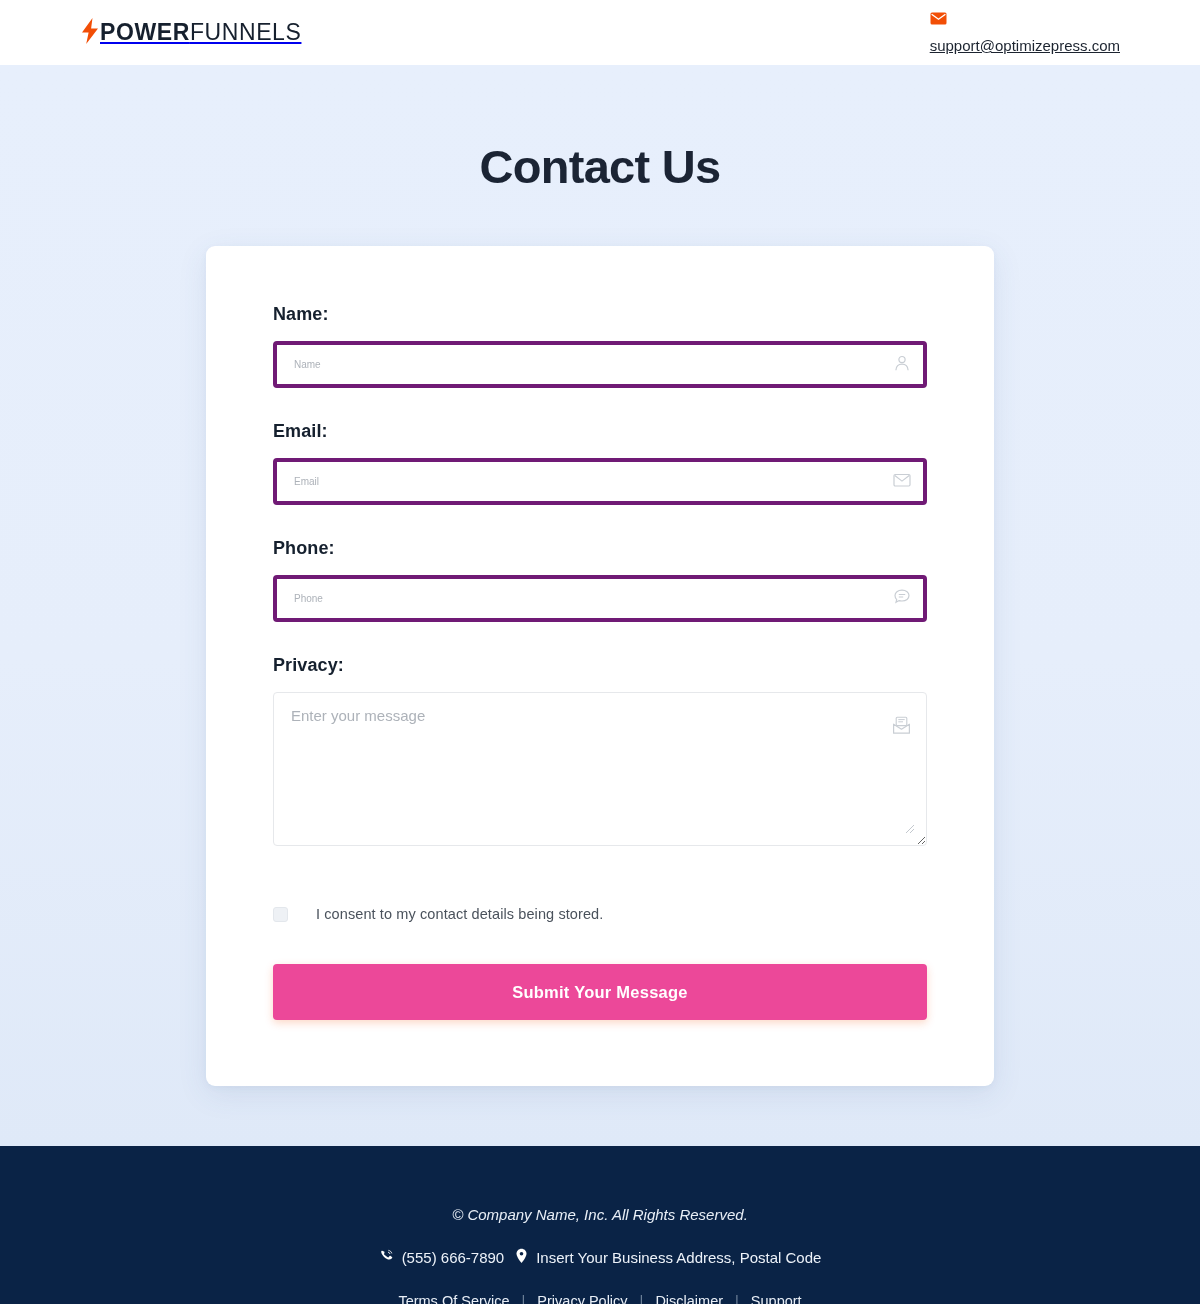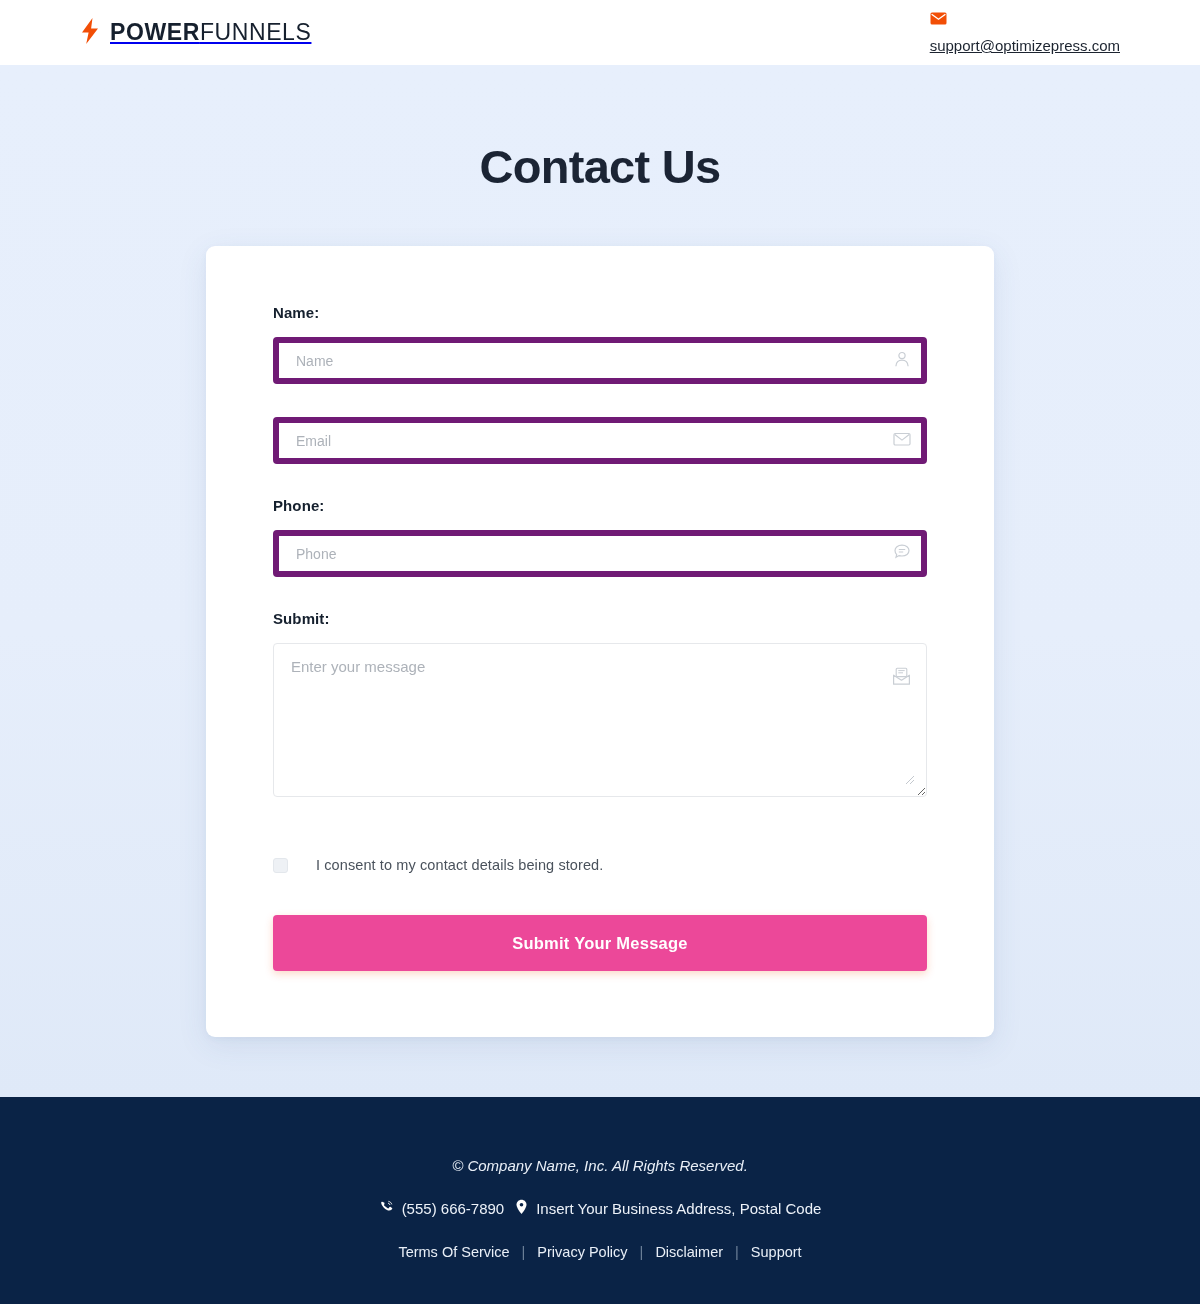--- a/index.html
+++ b/index.html
@@ -13,21 +13,21 @@
   
   .site-header {
     height: 65px;
     background: #ffffff;
     display: flex;
     align-items: center;
     justify-content: space-between;
     padding: 0 80px 0 80px;
     flex: 0 0 65px;
   }
-  .brand { display: flex; align-items: center; gap: 10px; }
+  .brand { display: flex; align-items: center; }
   .bolt-icon { display: block; }
   .brand-text {
     font-size: 23px;
     letter-spacing: 0.6px;
     color: #16202e;
     line-height: 1;
     white-space: nowrap;
   }
   .brand-text .b1 { font-weight: 800; }
   .brand-text .b2 { font-weight: 500; }
@@ -63,35 +63,35 @@
     background: #ffffff;
     border-radius: 9px;
     box-shadow: 0 8px 30px rgba(60, 90, 140, 0.10), 0 2px 6px rgba(60,90,140,0.05);
     padding: 58px 67px 66px 67px;
   }
 
   .field { margin-bottom: 0; }
   .field + .field { margin-top: 33px; }
   .field-label {
     display: block;
-    font-size: 15px;
+    font-size: 18px;
     font-weight: 700;
     color: #15202e;
     margin-bottom: 16px;
     letter-spacing: 0.1px;
   }
   .input-wrap { position: relative; }
   .text-input {
     width: 100%;
     height: 47px;
-    border: 6px solid #701a75;
+    border: 4px solid #701a75;
     border-radius: 4px;
     background: #fff;
     font-family: "Liberation Sans", sans-serif;
-    font-size: 14px;
+    font-size: 10px;
     color: #32383f;
     padding: 0 46px 0 17px;
     outline: none;
   }
   .text-input::placeholder { color: #adb2b9; }
   .textarea-input {
     width: 100%;
     height: 154px;
     border: 1px solid #e6e8eb;
     border-radius: 4px;
@@ -234,20 +234,21 @@
             <svg width="18" height="18" viewBox="0 0 18 18" aria-hidden="true">
               <circle cx="9" cy="5.6" r="3.1" fill="none" stroke="#c9ced4" stroke-width="1.2"></circle>
               <path d="M2.9 16.2 C3.2 12.3 5.9 10.2 9 10.2 C12.1 10.2 14.8 12.3 15.1 16.2" fill="none" stroke="#c9ced4" stroke-width="1.2"></path>
             </svg>
           </span>
         </div>
       </div>
 
       
       <div class="field">
+        <label class="field-label">Email:</label>
         <div class="input-wrap">
           <input class="text-input" type="text" placeholder="Email" style="">
           <span class="field-icon">
             <svg width="18" height="15" viewBox="0 0 18 15" aria-hidden="true">
               <rect x="1" y="2" width="16" height="11.5" rx="1.2" fill="none" stroke="#c9ced4" stroke-width="1.2"></rect>
               <path d="M1.8 3 L9 8.6 L16.2 3" fill="none" stroke="#c9ced4" stroke-width="1.2"></path>
             </svg>
           </span>
         </div>
       </div>
@@ -261,21 +262,21 @@
             <svg width="18" height="18" viewBox="0 0 18 18" aria-hidden="true">
               <path d="M9 2.2 C13.2 2.2 16 4.6 16 7.6 C16 10.6 13.2 13 9 13 C7.9 13 6.9 12.85 6.0 12.6 L3.0 14.3 L3.7 11.6 C2.6 10.6 2 9.2 2 7.6 C2 4.6 4.8 2.2 9 2.2 Z" fill="none" stroke="#c9ced4" stroke-width="1.2"></path>
               <path d="M5.8 6.5 H12.2 M5.8 9 H10.2" stroke="#c9ced4" stroke-width="1.1"></path>
             </svg>
           </span>
         </div>
       </div>
 
       
       <div class="field">
-        <label class="field-label">Submit:</label>
+        <label class="field-label">Privacy:</label>
         <div class="input-wrap">
           <textarea class="textarea-input" placeholder="Enter your message" style=""></textarea>
           <span class="field-icon top">
             <svg width="19" height="19" viewBox="0 0 19 19" aria-hidden="true">
               <rect x="4.2" y="1.2" width="10.6" height="8.4" rx="1" fill="none" stroke="#c9ced4" stroke-width="1.1"></rect>
               <path d="M6.3 3.6 H12.7 M6.3 5.8 H11" stroke="#c9ced4" stroke-width="1"></path>
               <path d="M1.6 8.2 L9.5 13.2 L17.4 8.2 L17.4 17.2 L1.6 17.2 Z" fill="#ffffff" stroke="#c9ced4" stroke-width="1.2" stroke-linejoin="round"></path>
             </svg>
           </span>
           <span class="field-icon" style="right:12px; top:auto; bottom:8px; transform:none;">

